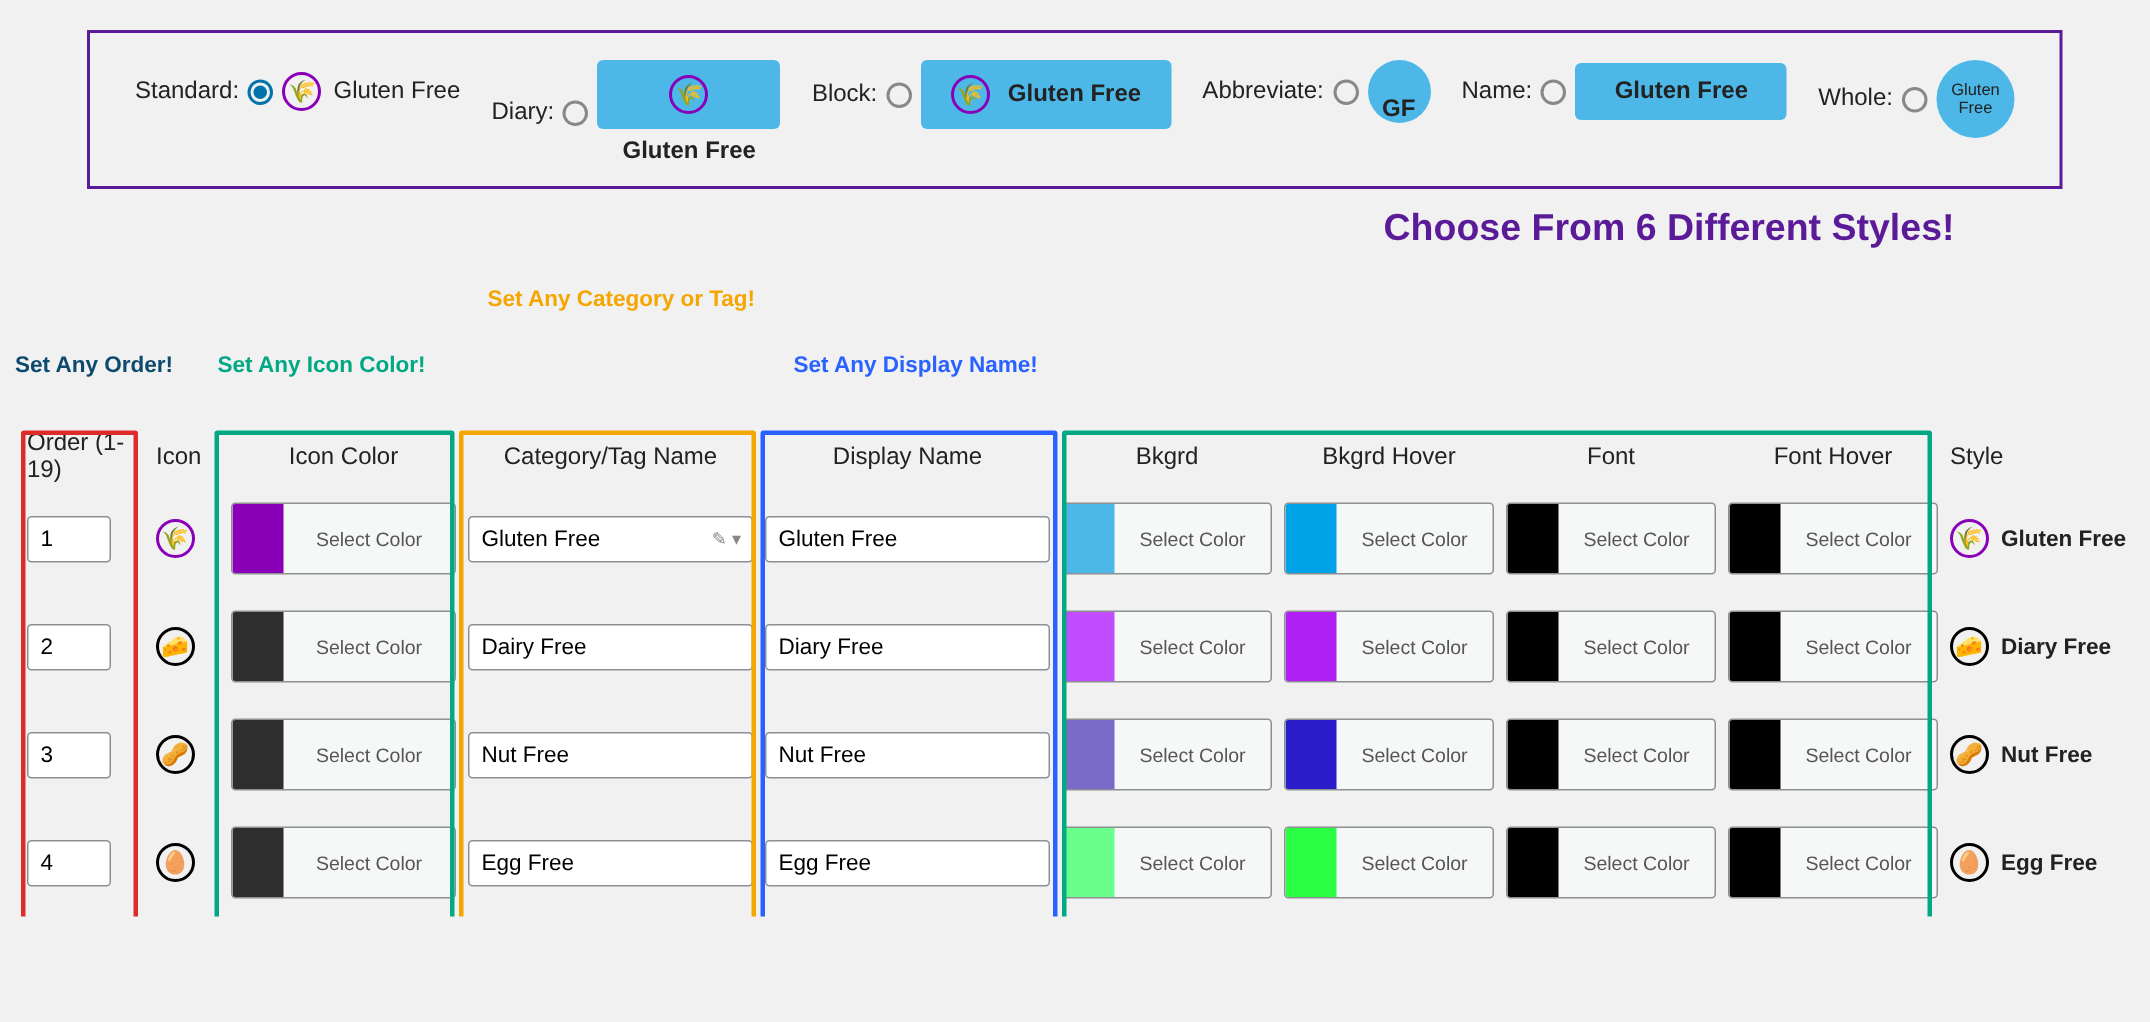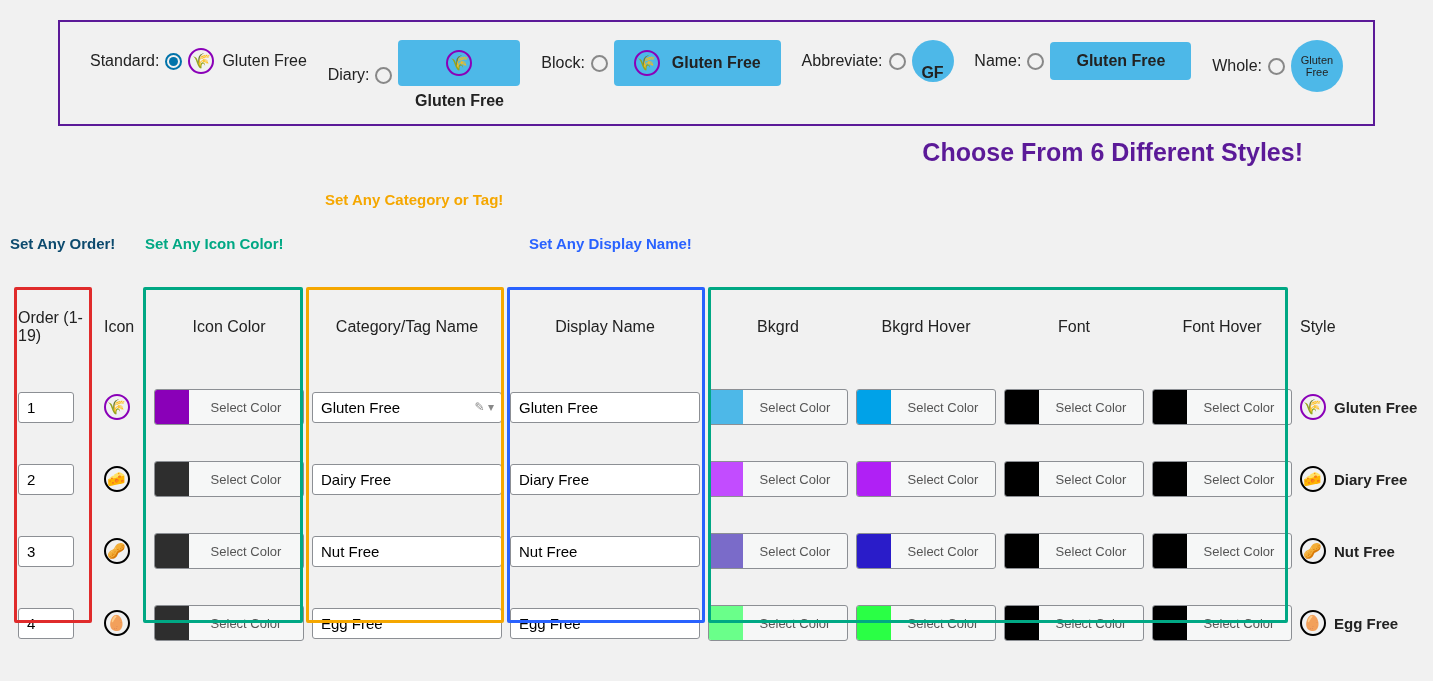--- a/index.html
+++ b/index.html
@@ -21,27 +21,27 @@
 .pill-name { background:#4db8e8; border-radius:4px; padding:10px 26px; font-weight:600; }
 .chip-whole { background:#4db8e8; width:52px; height:52px; border-radius:50%; display:flex; align-items:center; justify-content:center; font-size:11px; text-align:center; line-height:1.1; }
 .tagline { font-size: 25px; font-weight: 800; color: #5b1a98; text-align: right; margin-right: 130px; margin-bottom: 20px; }
 .annot { font-size: 15px; font-weight: 800; position: absolute; line-height: 1.25; }
 .annot.red { color: #0c4a6e; }
 .annot.teal { color: #00a884; }
 .annot.orange { color: #f5a700; }
 .annot.blue { color: #2962ff; }
 .annotations { position: relative; height: 100px; }
 .table-wrap { position: relative; margin: 0 8px; }
-.grid-row { display: grid; grid-template-columns: 78px 42px 150px 190px 190px 140px 140px 140px 140px 160px; gap: 8px; align-items: center; padding: 22px 10px; }
+.grid-row { display: grid; grid-template-columns: 78px 42px 150px 190px 190px 140px 140px 140px 140px 160px; gap: 8px; align-items: center; padding: 0 10px; }
 .grid-row.head { font-size: 16px; font-weight: 400; color: #222; }
 .grid-row.head div { text-align: center; }
 .grid-row.head .l { text-align: left; }
 input.num, input.txt { border: 1px solid #8c8f94; border-radius: 3px; padding: 6px 8px; font-size: 15px; background: #fff; width: 100%; }
 input.num { width: 56px; }
-.color-btn { display: flex; align-items: center; border: 1px solid #8c8f94; border-radius: 3px; background: #f6f7f7; height: 36px; overflow: hidden; }
+.color-btn { display: flex; align-items: center; border: 1px solid #8c8f94; border-radius: 3px; background: #f6f7f7; height: 48px; overflow: hidden; }
 .swatch { width: 34px; height: 100%; flex-shrink: 0; }
 .color-label { flex: 1; font-size: 13px; color: #555; text-align: center; padding: 0 6px; }
 .style-prev { display: flex; align-items: center; gap: 8px; font-weight: 600; font-size: 15px; }
 .box { position: absolute; border: 3px solid; pointer-events: none; border-radius: 2px; }
 .box.red { border-color: #e02b2b; }
 .box.teal { border-color: #00a884; }
 .box.orange { border-color: #f5a700; }
 .box.blue { border-color: #2962ff; }
 .wheat { font-size: 15px; }
 .wp-suggest { position:absolute; right:8px; top:50%; transform:translateY(-50%); display:flex; gap:2px; color:#888; font-size:12px; }

